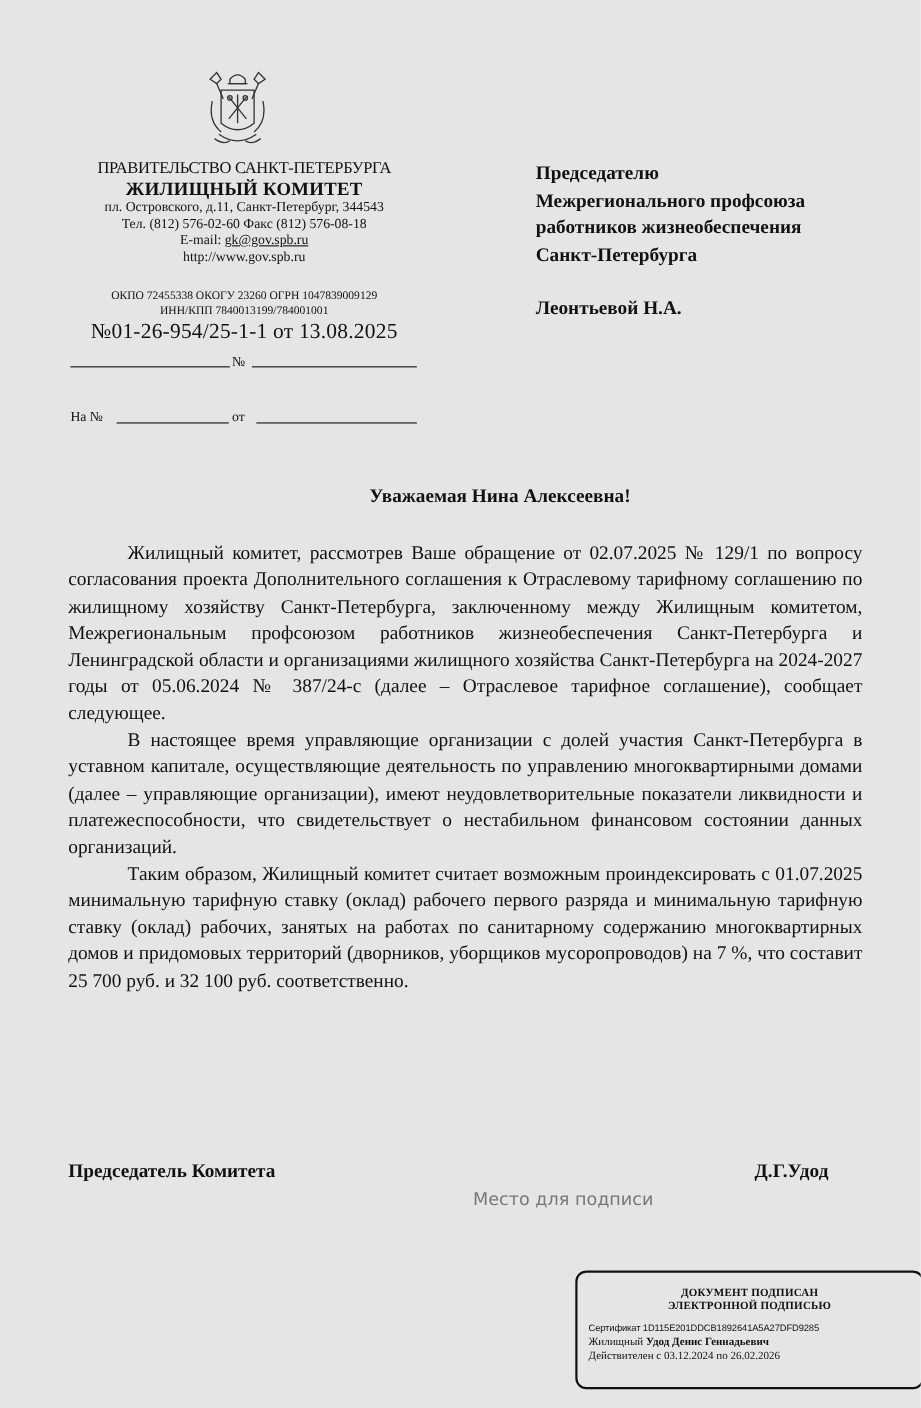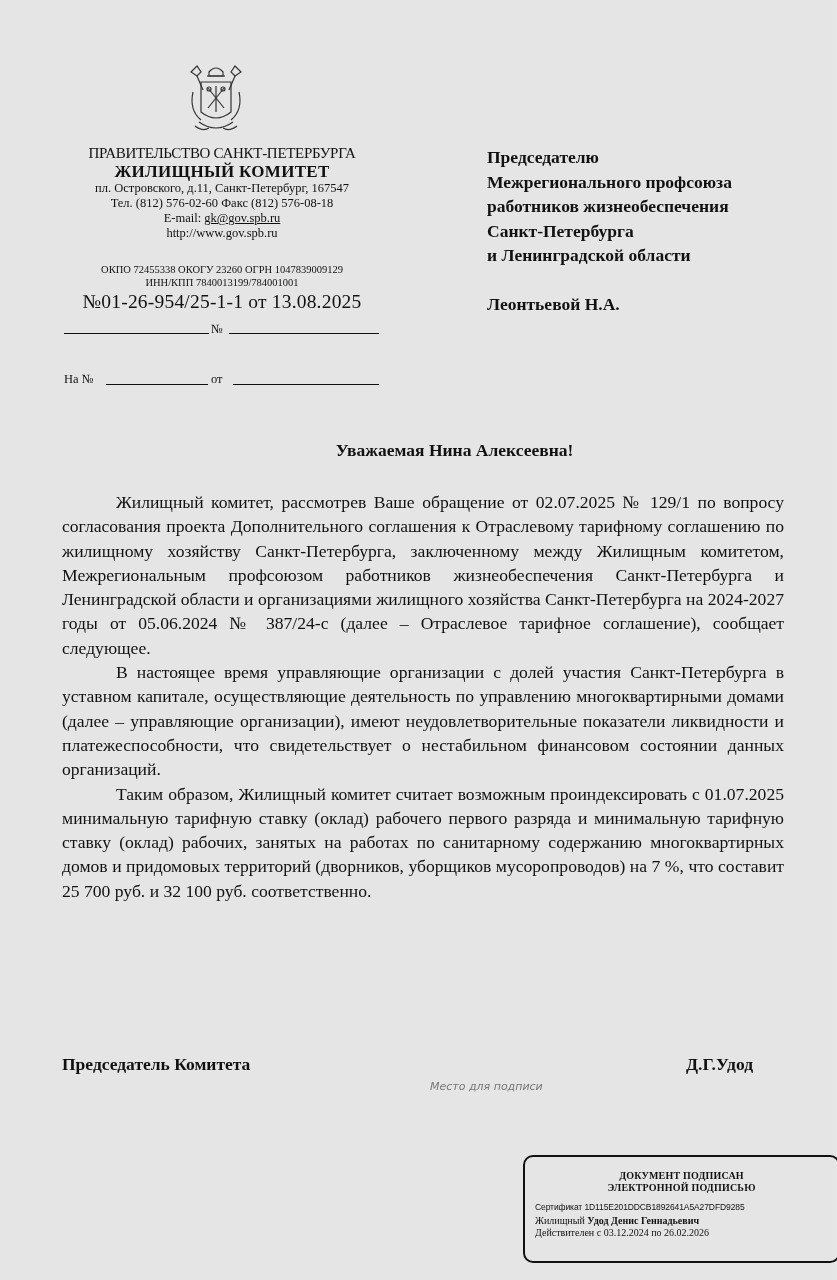--- a/index.html
+++ b/index.html
@@ -23,21 +23,21 @@
   .addressee { position: absolute; left: 487px; top: 145px; width: 320px; font-weight: bold; font-size: 17.5px; line-height: 24.5px; }
   .addressee .gap { height: 24px; }
 
   .salutation { position: absolute; left: 0; width: 837px; top: 440px; text-align: center; font-weight: bold; font-size: 17.5px; padding-left: 36px; }
 
   .body { position: absolute; left: 62px; top: 490px; width: 722px; font-size: 17.6px; line-height: 24.3px; text-align: justify; }
   .body p { margin: 0; text-indent: 54px; }
 
   .signer { position: absolute; left: 62px; top: 1054px; font-weight: bold; font-size: 17.5px; }
   .signer-name { position: absolute; left: 686px; top: 1054px; font-weight: bold; font-size: 17.5px; }
-  .sign-place { position: absolute; left: 430px; top: 1080px; font-family: "DejaVu Sans", sans-serif; font-style: italic; font-size: 11px; color: #777; }
+  .sign-place { position: absolute; left: 430px; top: 1080px; font-family: "DejaVu Sans", sans-serif; font-size: 16px; color: #777; }
 
   .stamp { position: absolute; left: 523px; top: 1155px; width: 317px; height: 108px; border: 2.5px solid #111; border-radius: 10px; box-sizing: border-box; }
   .stamp-title { text-align: center; font-weight: bold; font-size: 10px; line-height: 12px; margin-top: 13px; letter-spacing: 0.2px; }
   .stamp-cert { font-family: "Liberation Sans", sans-serif; font-size: 8.5px; margin: 8px 0 0 10px; letter-spacing: -0.1px; }
   .stamp-owner { font-size: 10px; margin: 3px 0 0 10px; }
   .stamp-owner b { font-weight: bold; }
   .stamp-valid { font-size: 10px; margin: 1px 0 0 10px; }
 </style>
 </head>
 <body>
@@ -61,21 +61,21 @@
       <path d="M10 30 Q6 48 18 58"></path>
       <path d="M56 30 Q60 48 48 58"></path>
       <path d="M16 60 Q33 72 50 60"></path>
       <path d="M12 64 Q20 70 26 66 M54 64 Q46 70 40 66"></path>
     </g>
   </svg>
 
   <div class="org-block">
     <div class="org-gov">ПРАВИТЕЛЬСТВО САНКТ-ПЕТЕРБУРГА</div>
     <div class="org-name">ЖИЛИЩНЫЙ КОМИТЕТ</div>
-    <div class="org-addr">пл. Островского, д.11, Санкт-Петербург, 167547</div>
+    <div class="org-addr">пл. Островского, д.11, Санкт-Петербург, 344543</div>
     <div class="org-addr">Тел. (812) 576-02-60  Факс (812) 576-08-18</div>
     <div class="org-addr org-email"><span>E-mail: </span><a>gk@gov.spb.ru</a></div>
     <div class="org-addr">http://www.gov.spb.ru</div>
   </div>
 
   <div class="codes">
     <div>ОКПО 72455338  ОКОГУ 23260  ОГРН 1047839009129</div>
     <div>ИНН/КПП 7840013199/784001001</div>
   </div>
 
@@ -88,21 +88,20 @@
   <div class="lbl" style="left:64px; top:372px;">На №</div>
   <div class="line" style="left:106px; top:384px; width:102px;"></div>
   <div class="lbl" style="left:211px; top:372px;">от</div>
   <div class="line" style="left:233px; top:384px; width:146px;"></div>
 
   <div class="addressee">
     <div>Председателю</div>
     <div>Межрегионального профсоюза</div>
     <div>работников жизнеобеспечения</div>
     <div>Санкт-Петербурга</div>
-    <div>и Ленинградской области</div>
     <div class="gap"></div>
     <div>Леонтьевой Н.А.</div>
   </div>
 
   <div class="salutation">Уважаемая Нина Алексеевна!</div>
 
   <div class="body">
     <p>Жилищный комитет, рассмотрев Ваше обращение от 02.07.2025 № 129/1 по вопросу согласования проекта Дополнительного соглашения к Отраслевому тарифному соглашению по жилищному хозяйству Санкт-Петербурга, заключенному между Жилищным комитетом, Межрегиональным профсоюзом работников жизнеобеспечения Санкт-Петербурга и Ленинградской области и организациями жилищного хозяйства Санкт-Петербурга на 2024-2027 годы от 05.06.2024 № 387/24-с (далее – Отраслевое тарифное соглашение), сообщает следующее.</p>
     <p>В настоящее время управляющие организации с долей участия Санкт-Петербурга в уставном капитале, осуществляющие деятельность по управлению многоквартирными домами (далее – управляющие организации), имеют неудовлетворительные показатели ликвидности и платежеспособности, что свидетельствует о нестабильном финансовом состоянии данных организаций.</p>
     <p>Таким образом, Жилищный комитет считает возможным проиндексировать с 01.07.2025 минимальную тарифную ставку (оклад) рабочего первого разряда и минимальную тарифную ставку (оклад) рабочих, занятых на работах по санитарному содержанию многоквартирных домов и придомовых территорий (дворников, уборщиков мусоропроводов) на 7 %, что составит 25 700 руб. и 32 100 руб. соответственно.</p>

